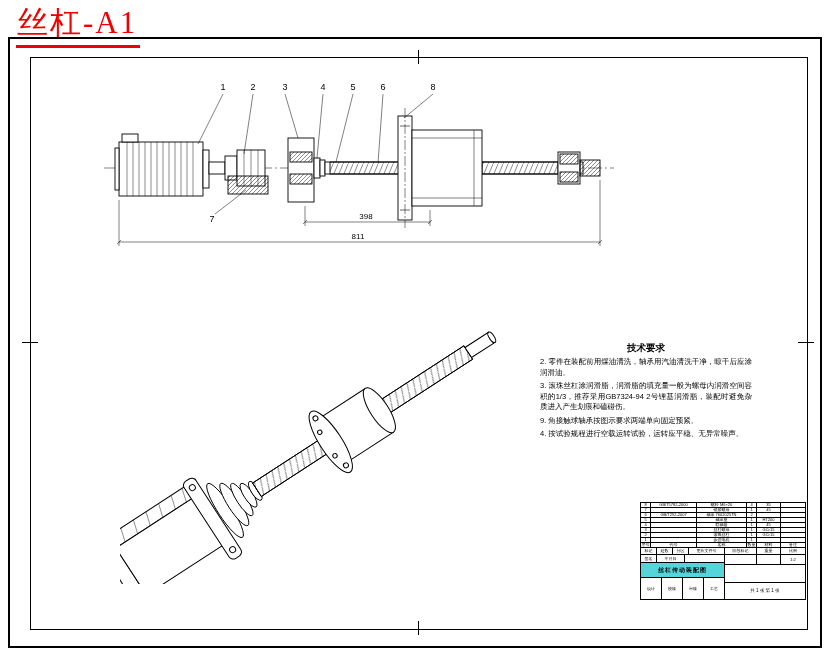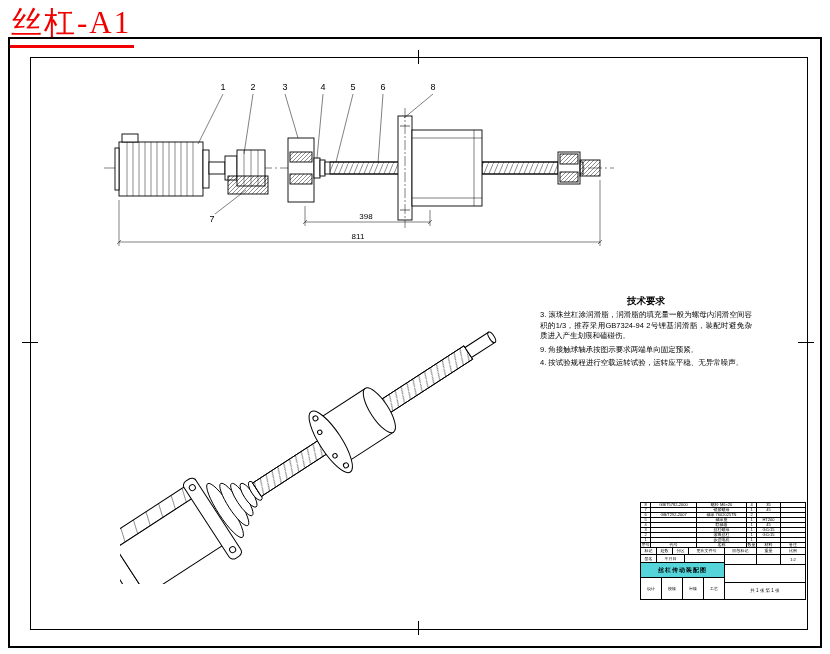--- a/index.html
+++ b/index.html
@@ -1,29 +1,29 @@
 <!DOCTYPE html>
 <html><head>
 <meta charset="utf-8">
 <style>
   html,body{margin:0;padding:0;background:#fff;}
   .page{position:relative;width:830px;height:654px;background:#ffffff;overflow:hidden;
         font-family:"Liberation Sans", sans-serif;color:#000;}
-  .title-red{position:absolute;left:10px;top:2px;z-index:6;
+  .title-red{position:absolute;left:16px;top:2px;z-index:6;
              font-family:"Liberation Serif", serif;font-size:31px;letter-spacing:2px;
              color:#f20000;border-bottom:3px solid #f20000;padding:0 3px 1px 1px;}
   .outer-border{position:absolute;left:8px;top:37px;width:810px;height:607px;
                 border:2px solid #000;}
   .inner-border{position:absolute;left:30px;top:57px;width:776px;height:571px;
                 border:1px solid #000;}
   .cmark{position:absolute;background:#000;}
   .view2d{position:absolute;left:78px;top:68px;width:545px;height:200px;}
   .view3d{position:absolute;left:120px;top:312px;width:410px;height:272px;}
   .tech{position:absolute;left:540px;top:294px;width:212px;font-size:7.5px;line-height:1.4;}
-  .tech-title{text-align:center;font-weight:bold;font-size:9.5px;margin-bottom:3px;}
+  .tech-title{text-align:center;font-weight:bold;font-size:9.5px;margin-bottom:3px;margin-top:47px;}
   .tech-item{margin-bottom:3px;text-align:justify;}
   
   .tb{position:absolute;left:640px;top:502px;width:166px;height:98px;border:1px solid #000;
       box-sizing:border-box;font-size:4px;line-height:1;}
   .tb *{box-sizing:border-box;}
   .tb-parts{height:44px;display:flex;flex-direction:column;}
   .tbr{flex:1;display:flex;border-bottom:1px solid #000;align-items:center;}
   .tc{border-right:1px solid #000;height:100%;overflow:hidden;white-space:nowrap;
       text-align:center;display:flex;align-items:center;justify-content:center;}
   .w10{width:10px}.w46{width:46px}.w50{width:50px}.w24{width:24px}.w24l{width:24px;border-right:none}
@@ -185,20 +185,21 @@
       </g>
       <g>
         <rect x="302" y="-6" width="28" height="12" fill="#fff"></rect>
         <ellipse cx="330" cy="0" rx="2.5" ry="6" fill="#fff"></ellipse>
       </g>
     </g>
   </svg>
 
   <div class="tech">
     <div class="tech-title">技术要求</div>
+    <div class="tech-item">2. 零件在装配前用煤油清洗，轴承用汽油清洗干净，晾干后应涂润滑油。</div>
     <div class="tech-item">3. 滚珠丝杠涂润滑脂，润滑脂的填充量一般为螺母内润滑空间容积的1/3，推荐采用GB7324-94 2号锂基润滑脂，装配时避免杂质进入产生划痕和磕碰伤。</div>
     <div class="tech-item">9. 角接触球轴承按图示要求两端单向固定预紧。</div>
     <div class="tech-item">4. 按试验规程进行空载运转试验，运转应平稳、无异常噪声。</div>
   </div>
 
   <div class="tb">
     <div class="tb-parts">
       <div class="tbr">
         <span class="tc w10">8</span>
           <span class="tc w46">GB/T5782-2000</span>

